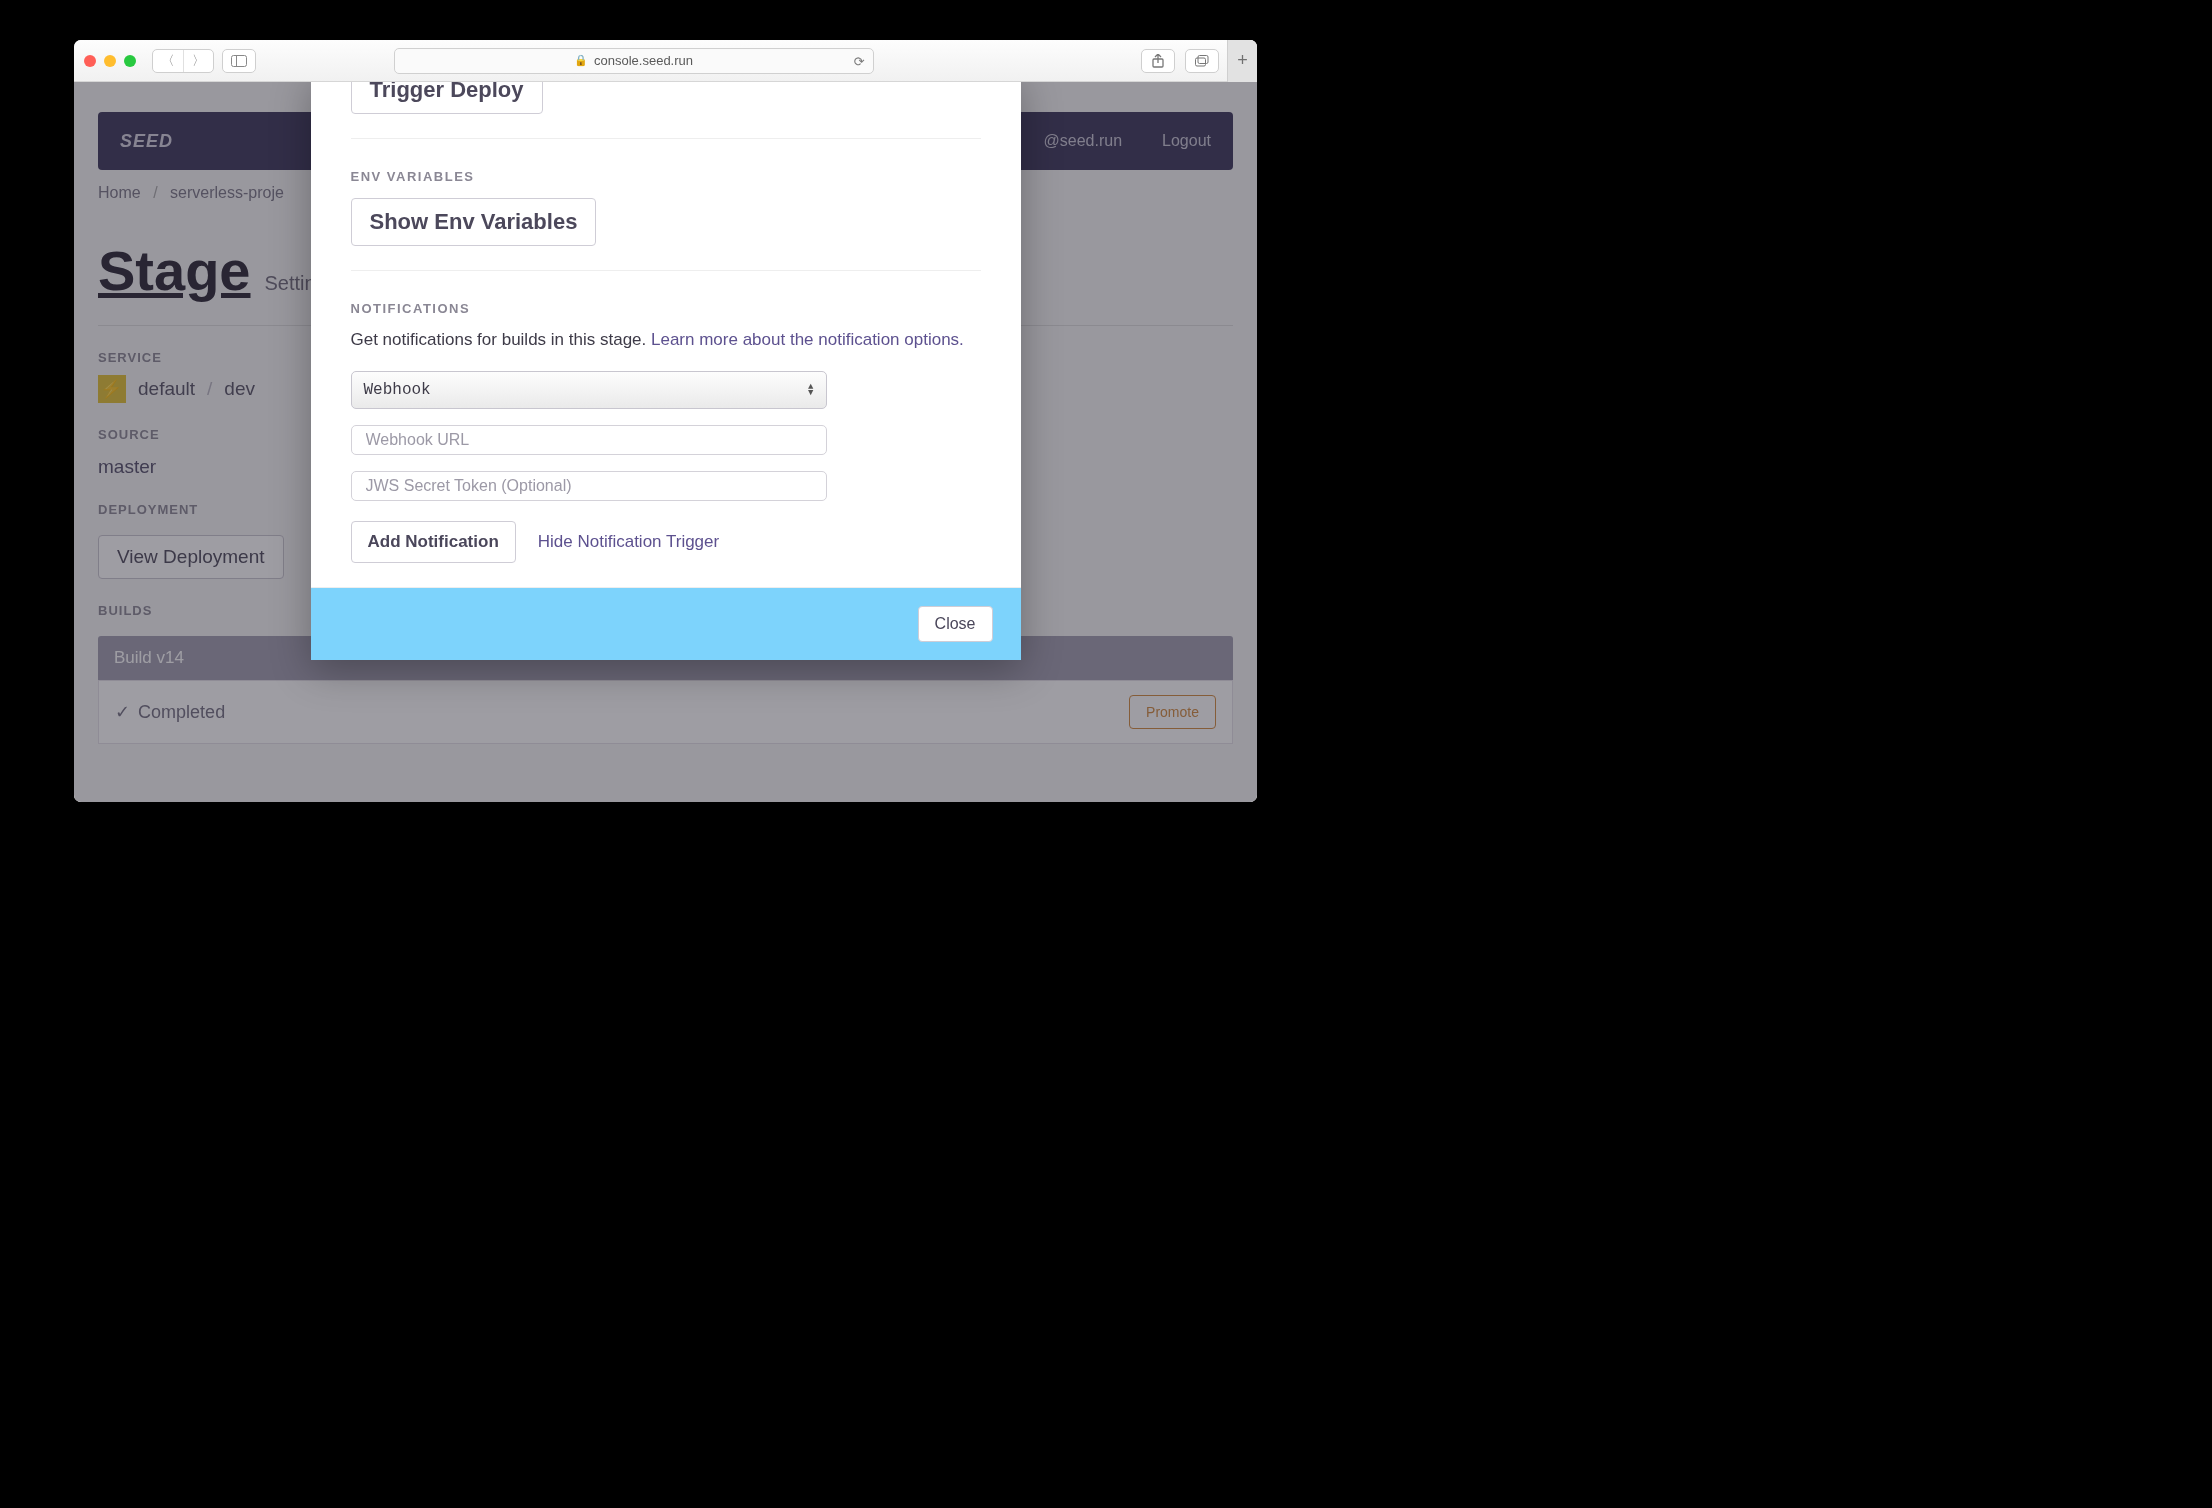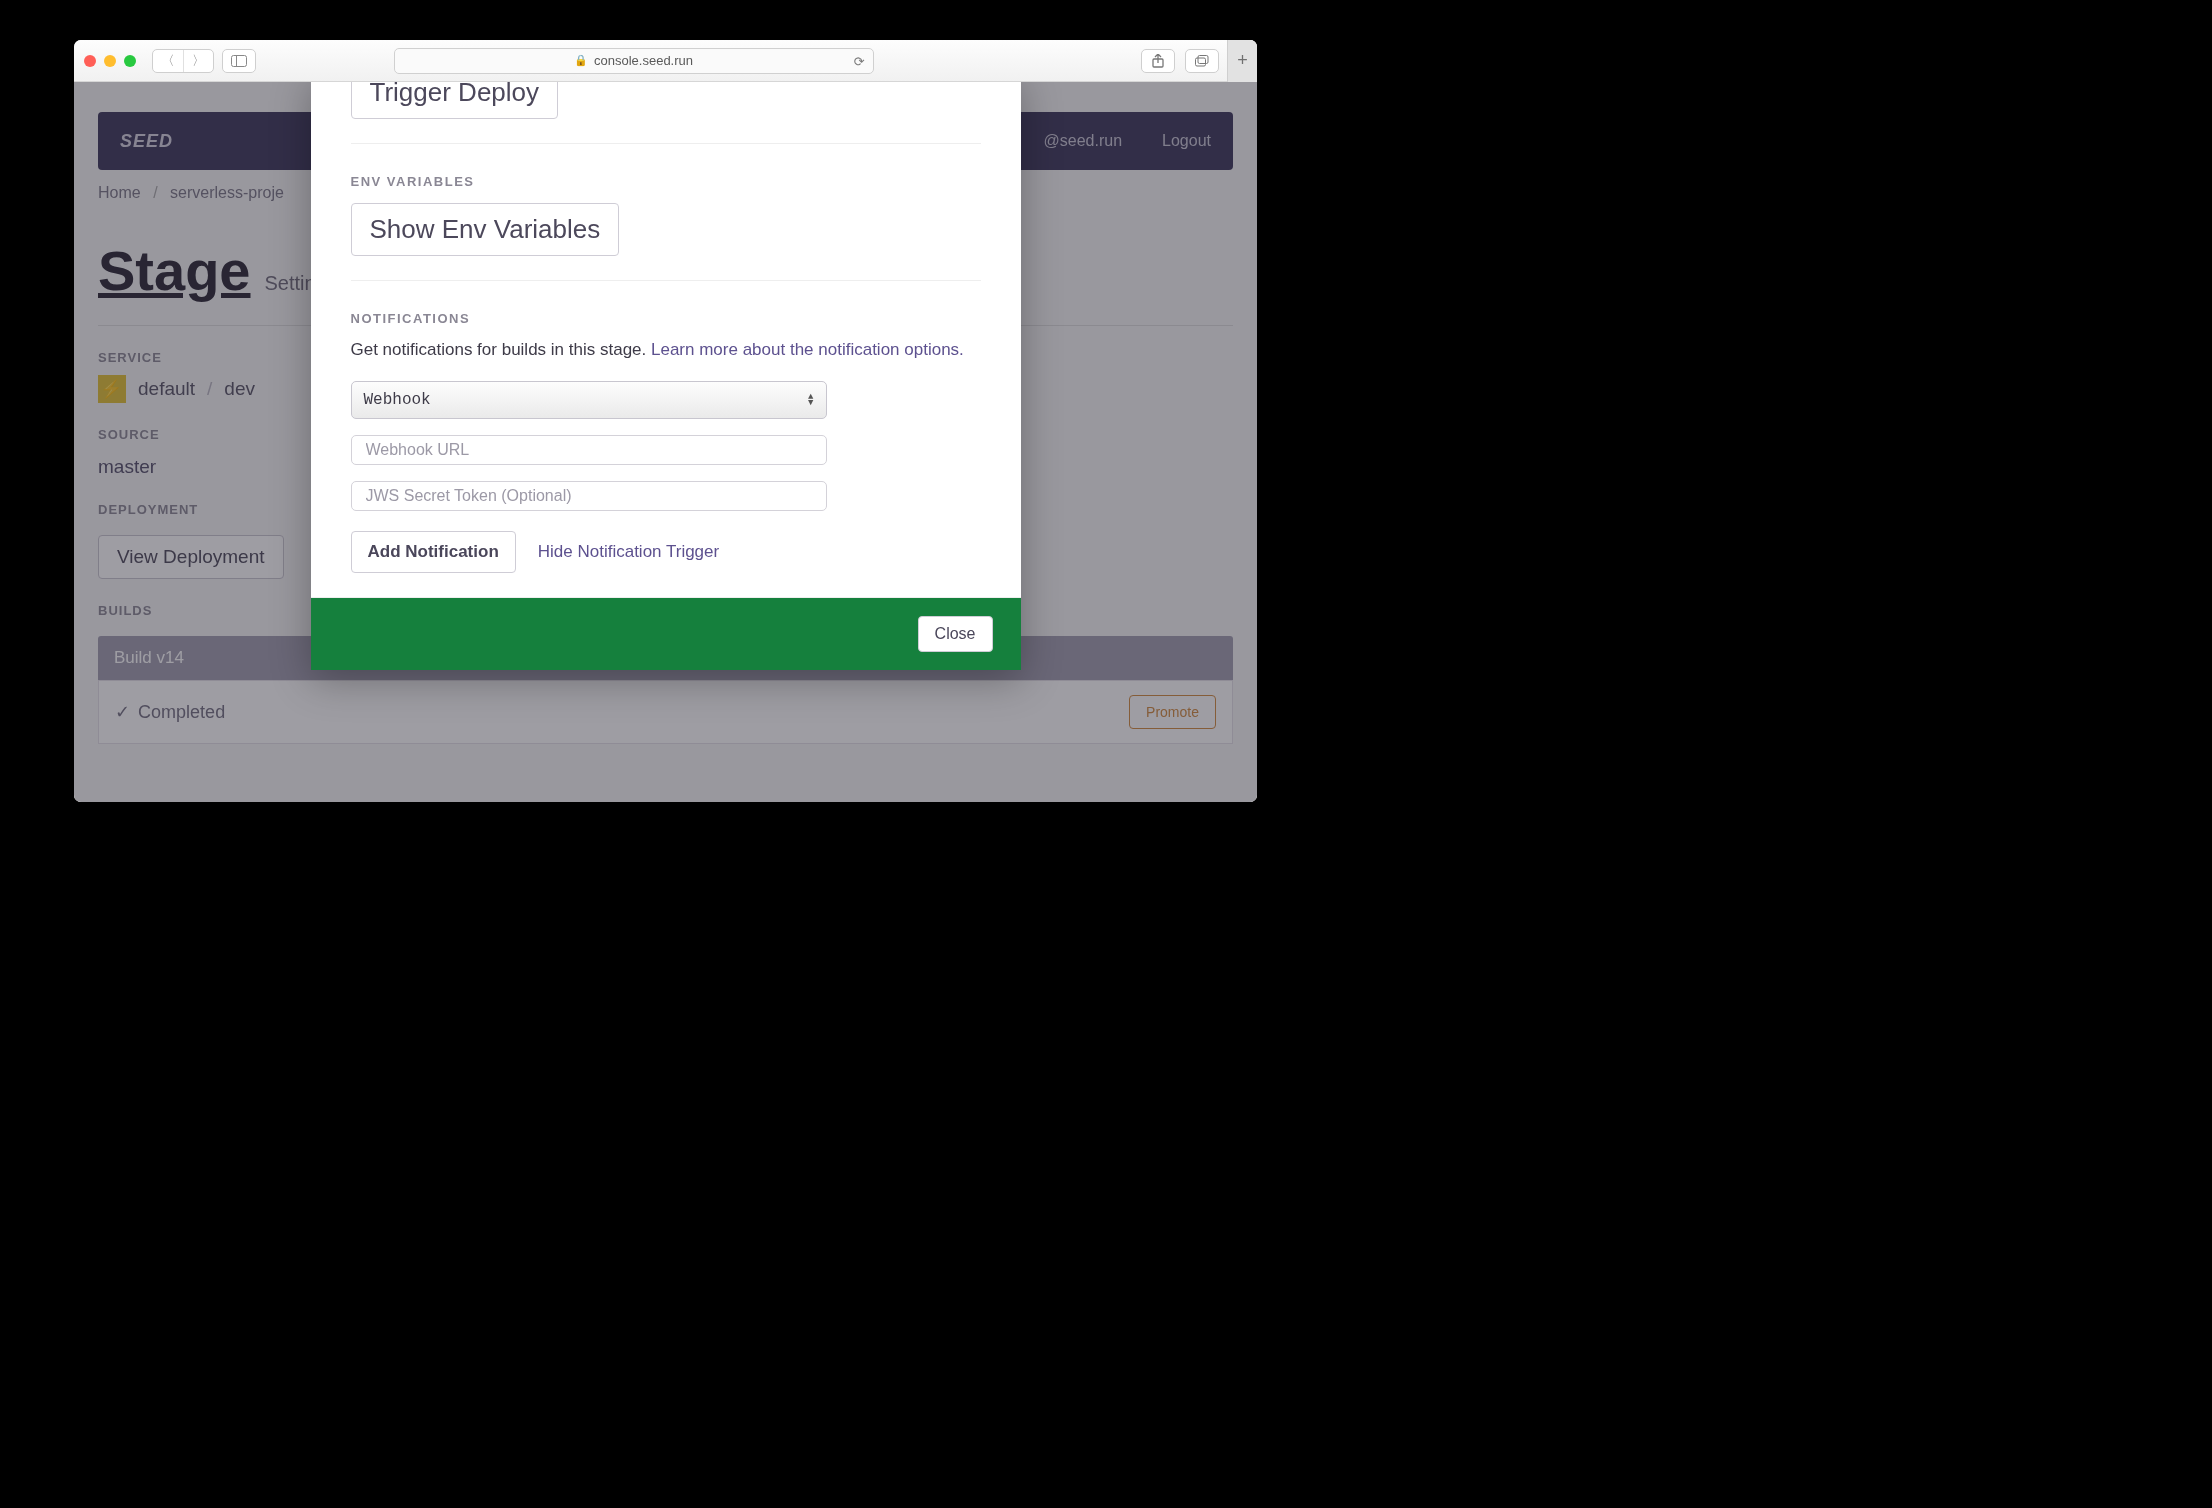--- a/index.html
+++ b/index.html
@@ -127,21 +127,21 @@
     }
     .m-body { padding: 0 40px 24px;}
     .m-section-label {
       font-size:13px; letter-spacing:1.5px; color:#8a8794; font-weight:700;
       padding-top:30px;
     }
     .m-hr { border-top:1px solid #eee; margin-top:24px; }
     .m-btn-outline {
       margin-top:14px;
       background:#fff; border:1.5px solid #cfcdd6; border-radius:4px;
-      padding:10px 18px; font-size:26px; color:#4c485b; cursor:pointer; font-weight:400;
+      padding:10px 18px; font-size:22px; color:#4c485b; cursor:pointer; font-weight:700;
     }
     .m-btn-top {
       margin-top:-6px;
     }
     .m-text { font-size:17px; color:#3e3b48; margin-top:12px; line-height:1.45;}
     .m-link { color:#5d518f; cursor:pointer; }
     .m-select {
       margin-top:18px; width:476px; height:38px;
       background:linear-gradient(#fdfdfd,#eaeaea);
       border:1px solid #c8c6cf; border-radius:5px;
@@ -155,21 +155,21 @@
     }
     .m-input::placeholder { color:#9c99a6; }
     .m-actions { margin-top:20px; display:flex; align-items:center; gap:22px;}
     .m-add-btn {
       background:#fff; border:1.5px solid #cfcdd6; border-radius:4px;
       padding:10px 16px; font-size:17px; color:#4a465a; font-weight:600; cursor:pointer;
     }
     .m-hide-link { color:#5d518f; font-size:17px; cursor:pointer;}
     .m-footer {
       border-top:1px solid #eee; padding:18px 28px; display:flex; justify-content:flex-end;
-      background:#15803d;
+      background:#7dd3fc;
     }
     .m-close {
       background:#fff; border:1px solid #cfcdd6; border-radius:4px;
       padding:8px 16px; font-size:16px; color:#4a465a; cursor:pointer;
     }
   </style>
 </head>
 <body>
 
 <div class="browser-window">

